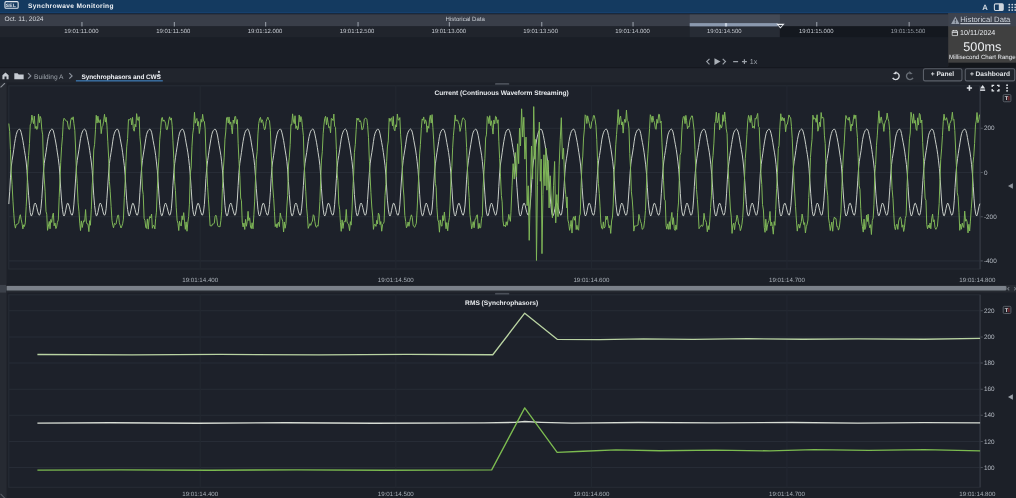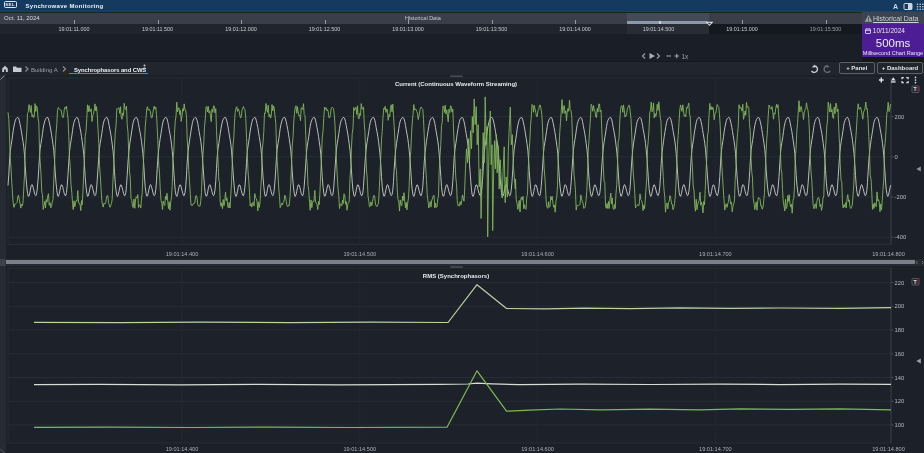--- a/index.html
+++ b/index.html
@@ -14,21 +14,21 @@
 #tllabbg{left:0;top:23.5px;width:924px;height:10px;background:#20242c}
 #tllow{left:0;top:33.5px;width:924px;height:27px;background:#1a1e26}
 .tlb{position:absolute;top:2px;width:66px;text-align:center;font-size:5.4px}
 .tick{position:absolute;top:7px;width:1px;height:3.5px;background:#969ca6}
 #octdate{left:4px;top:15px;font-size:6px;color:#d5d9df}
 #histmid{left:405px;top:15px;font-size:5.5px;color:#c6cbd2}
 #selcol1{left:627px;top:13px;width:82px;height:10.5px;background:rgba(170,185,210,0.10)}
 #selbar{left:627px;top:21px;width:80px;height:2.6px;background:#8b99af}
 #selcol2{left:627px;top:23.5px;width:82px;height:10px;background:#272c35}
 #darkcol{left:709px;top:23.5px;width:153px;height:10px;background:#14181f}
-#rpanel{left:862px;top:12px;width:62px;height:47.5px;background:#4c1d95}
+#rpanel{left:862px;top:12px;width:62px;height:47.5px;background:#404040}
 #rpband{left:0;top:0;width:62px;height:11.5px;background:#3d434f;color:#ccd2da;font-size:7px}
 #rpdate{left:3px;top:15px;width:54px;font-size:6.5px;color:#e6e8ec}
 #rpms{left:0;top:25px;width:62px;text-align:center;font-size:11.5px;color:#edeff2}
 #rpsub{left:0;top:38px;width:62px;text-align:center;font-size:5.55px;color:#e8eaee;white-space:nowrap}
 #bc{left:0;top:60.5px;width:924px;height:14px;background:#21252d;border-top:1px solid #15181e}
 .g6{font-size:6px;color:#9aa0a8}
 #bcline{left:69px;top:11.5px;width:79px;height:1.2px;background:#4286c7;position:absolute}
 .btn{position:absolute;top:0.5px;height:11.5px;border:1px solid #5b6069;border-radius:2px;
 color:#e2e5e9;font-size:6px;font-weight:bold;text-align:center;line-height:10.5px}
 #lstrip{left:0;top:74.5px;width:5.5px;height:378.5px;background:#262a32}

